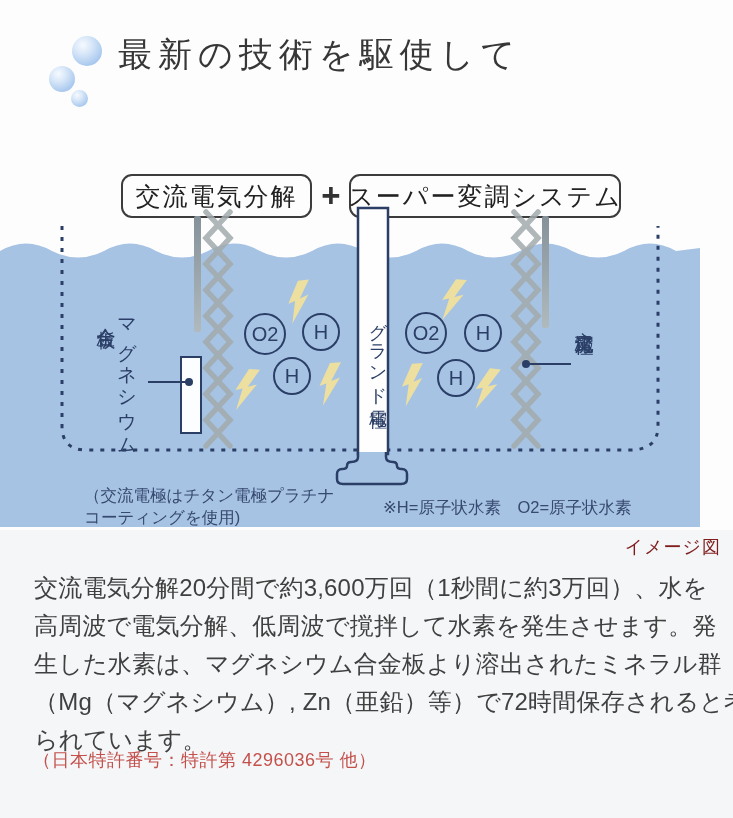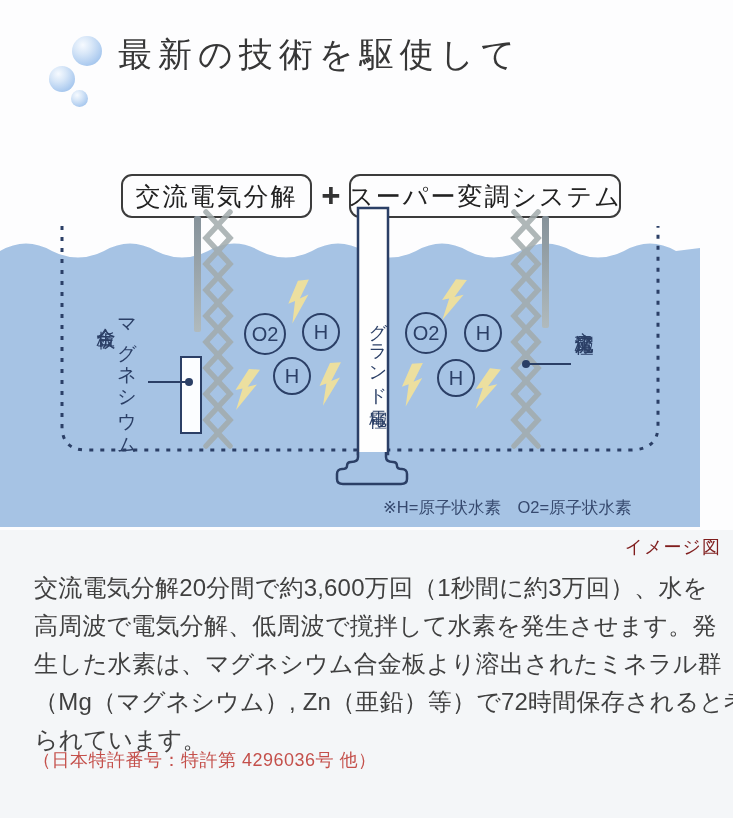--- a/index.html
+++ b/index.html
@@ -139,20 +139,22 @@
   <div class="mol h2r">H</div>
 
   <div class="vlabel mag">
     <div class="col1">マグネシウム</div>
     <div class="col2">合金板</div>
   </div>
   <div class="vlabel ground">グランド電極</div>
   <div class="vlabel ac">交流電極</div>
 
   <div class="note left">
+    <div>（交流電極はチタン電極プラチナ</div>
+    <div>コーティングを使用)</div>
   </div>
   <div class="note right">※H=原子状水素　O2=原子状水素</div>
 
   <div class="caption">イメージ図</div>
 
   <div class="body-text">
     <div class="line">交流電気分解20分間で約3,600万回（1秒間に約3万回）、水を</div>
     <div class="line">高周波で電気分解、低周波で撹拌して水素を発生させます。発</div>
     <div class="line">生した水素は、マグネシウム合金板より溶出されたミネラル群</div>
     <div class="line">（Mg（マグネシウム）, Zn（亜鉛）等）で72時間保存されると考え</div>

